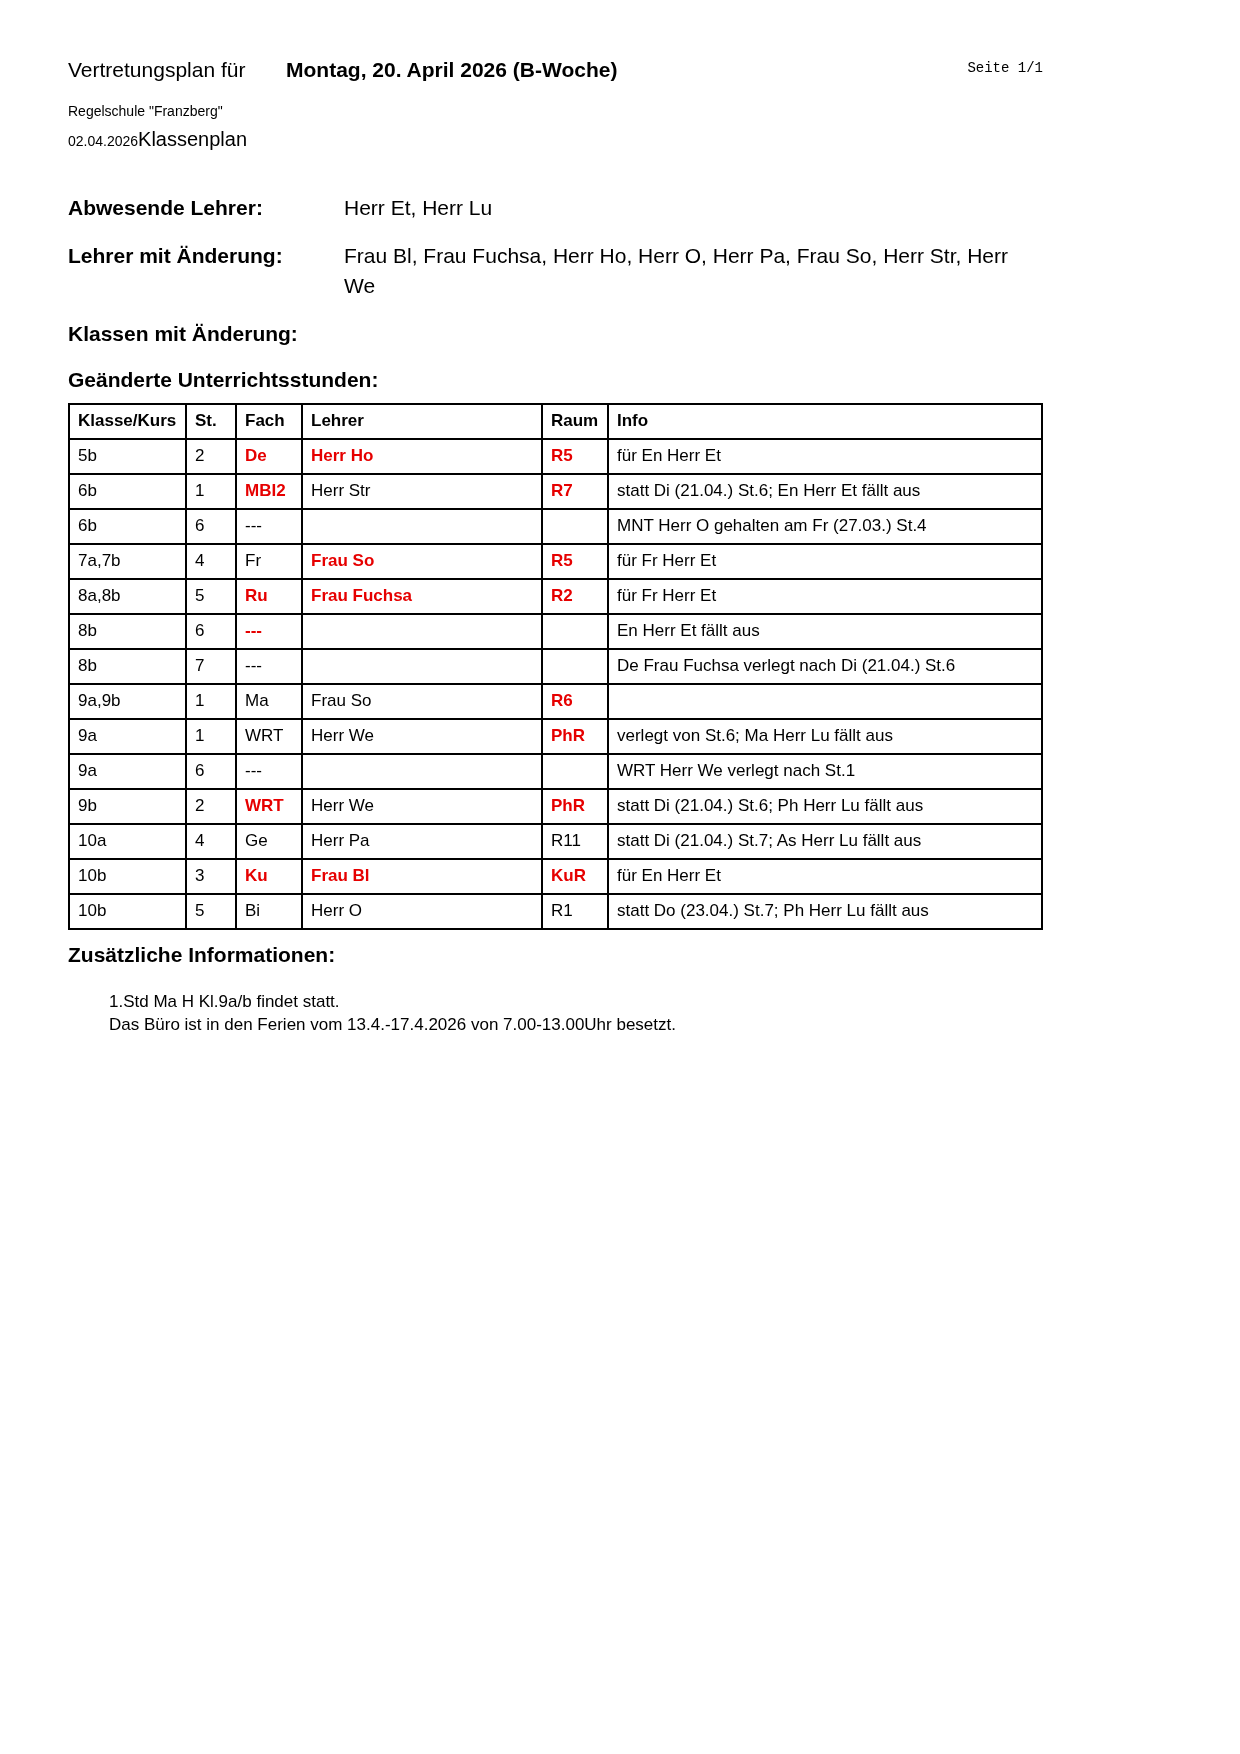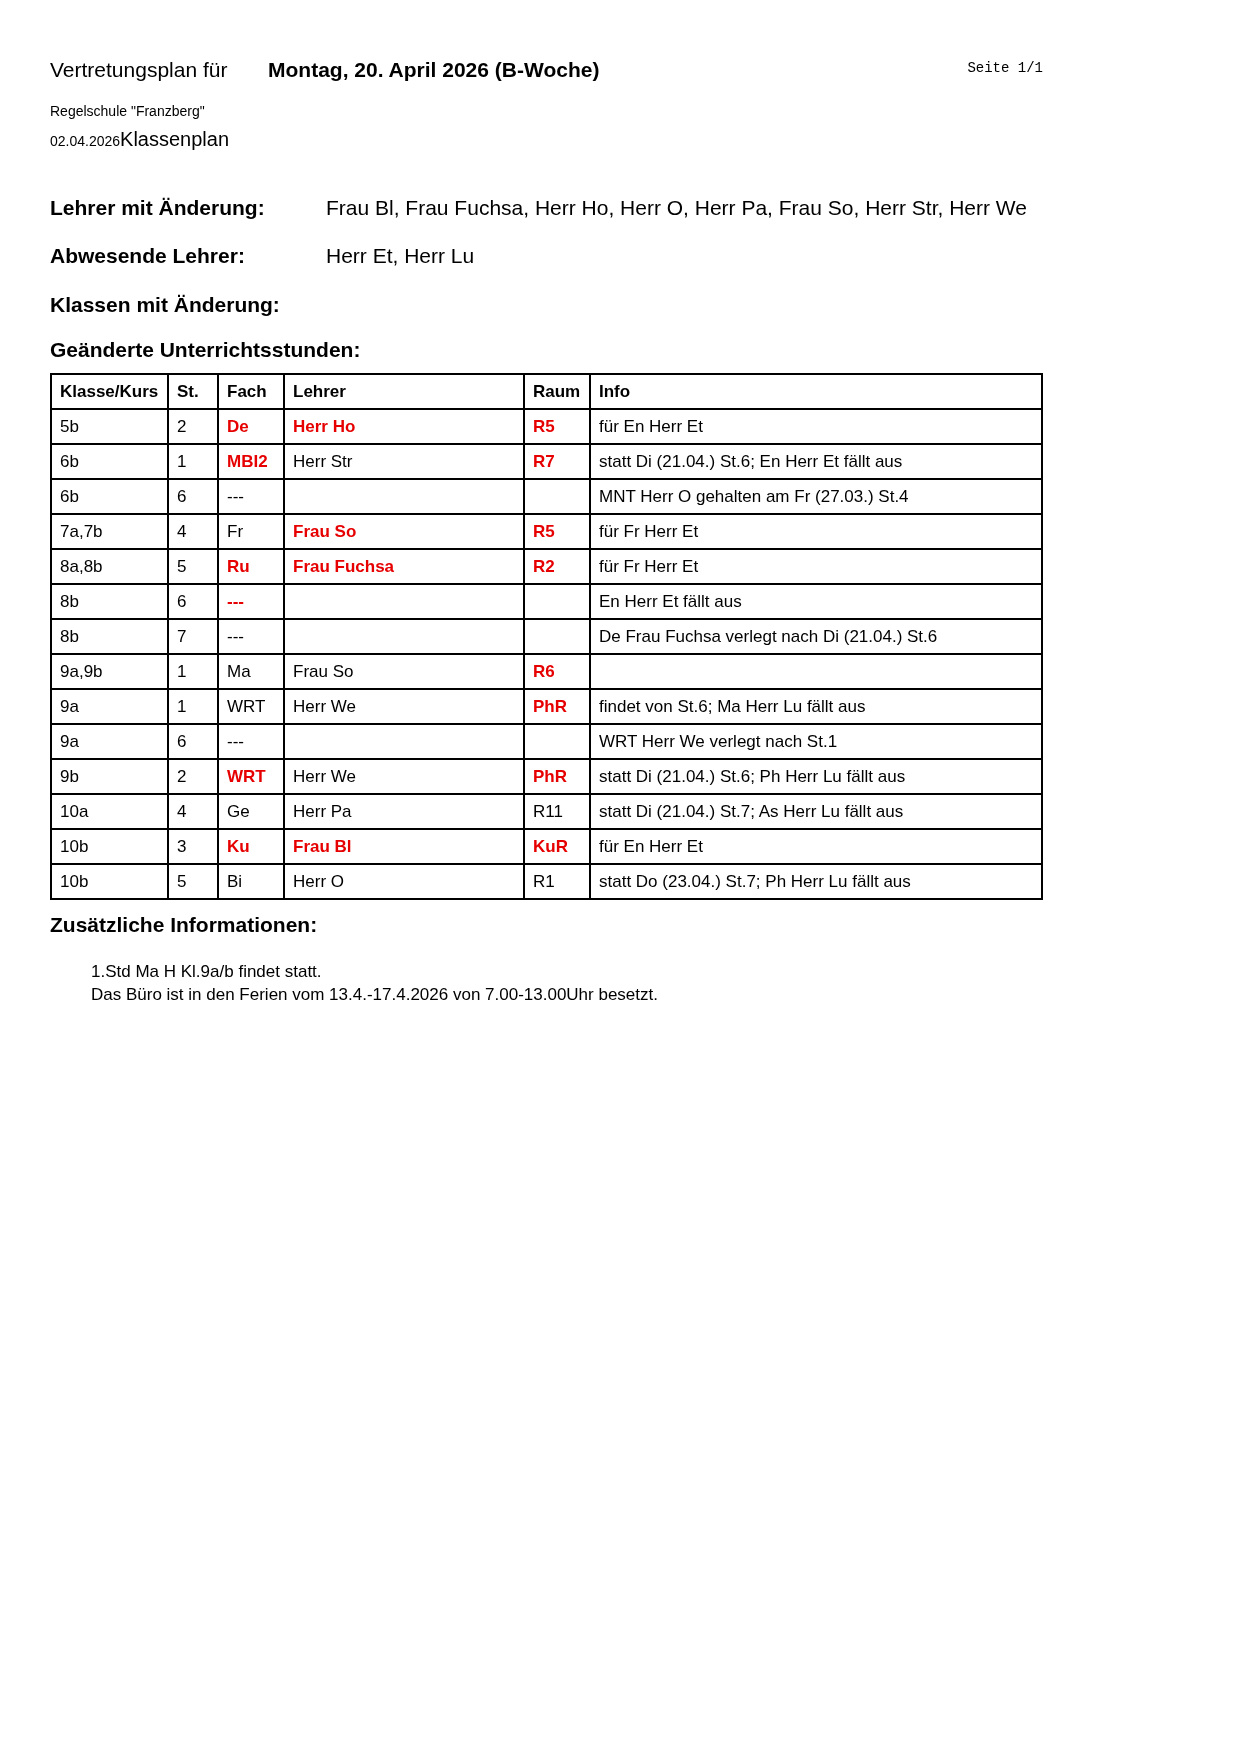--- a/index.html
+++ b/index.html
@@ -6,21 +6,21 @@
   html, body { background: #ffffff; }
   body {
     font-family: "Liberation Sans", "DejaVu Sans", sans-serif;
     color: #000000;
   }
   .page {
     position: relative;
     width: 1240px;
     height: 1319px;
     background: #ffffff;
-    padding: 58px 197px 0 50px;
+    padding: 58px 197px 0 68px;
     overflow: hidden;
   }
 
   
   .title-line {
     display: flex;
     align-items: flex-start;
   }
   .title-prefix {
     font-size: 21px;
@@ -127,26 +127,26 @@
     <span>Regelschule "Franzberg"</span>
   </div>
 
   <div class="date-line">
     <span class="print-date">02.04.2026</span>
     <span class="plan-type">Klassenplan</span>
   </div>
 
   <div class="summary">
     <div class="summary-row">
+      <span class="summary-label">Abwesende Lehrer:</span>
+      <span class="summary-value">Herr Et, Herr Lu</span>
+    </div>
+    <div class="summary-row">
       <span class="summary-label">Lehrer mit Änderung:</span>
       <span class="summary-value">Frau Bl, Frau Fuchsa, Herr Ho, Herr O, Herr Pa, Frau So, Herr Str, Herr We</span>
-    </div>
-    <div class="summary-row">
-      <span class="summary-label">Abwesende Lehrer:</span>
-      <span class="summary-value">Herr Et, Herr Lu</span>
     </div>
     <div class="summary-row">
       <span class="summary-label">Klassen mit Änderung:</span>
     </div>
   </div>
 
   <div class="section-title">Geänderte Unterrichtsstunden:</div>
 
   <table class="sub-table">
     <colgroup>
@@ -231,21 +231,21 @@
           <td>Frau So</td>
           <td class="hl">R6</td>
           <td></td>
         </tr>
         <tr>
           <td>9a</td>
           <td class="col-st">1</td>
           <td>WRT</td>
           <td>Herr We</td>
           <td class="hl">PhR</td>
-          <td>findet von St.6; Ma Herr Lu fällt aus</td>
+          <td>verlegt von St.6; Ma Herr Lu fällt aus</td>
         </tr>
         <tr>
           <td>9a</td>
           <td class="col-st">6</td>
           <td>---</td>
           <td></td>
           <td></td>
           <td>WRT Herr We verlegt nach St.1</td>
         </tr>
         <tr>

